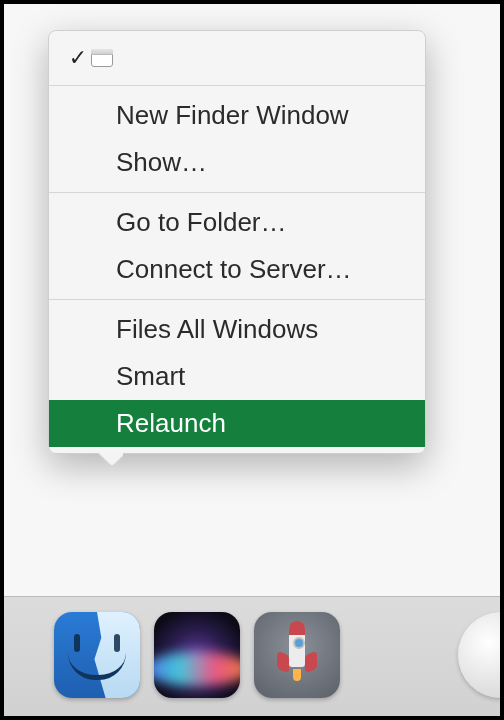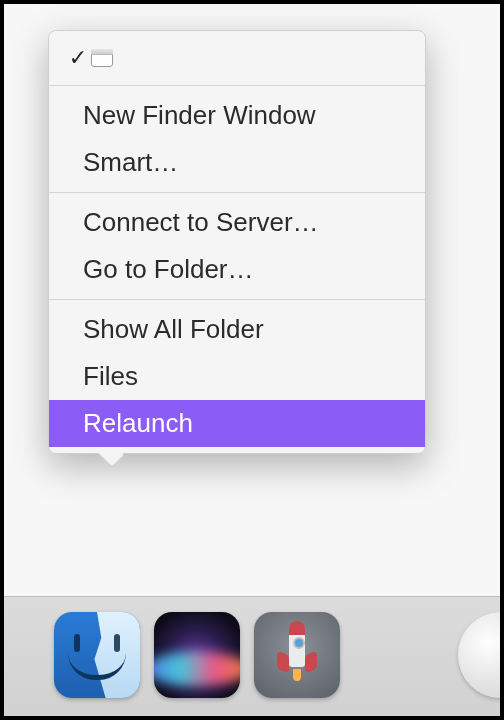--- a/index.html
+++ b/index.html
@@ -28,22 +28,22 @@
 .launch .rocket .fin.l{left:2px;transform:skewY(20deg)}
 .launch .rocket .fin.r{right:2px;transform:skewY(-20deg)}
 .launch .rocket .flame{position:absolute;left:18px;bottom:6px;width:8px;height:12px;background:#ffb44a;border-radius:0 0 6px 6px}
 
 .menu{position:absolute;left:44px;top:26px;width:376px;background:rgba(245,245,245,.98);border:1px solid #cfcfcf;border-radius:8px;box-shadow:0 12px 36px rgba(0,0,0,.28);padding:6px 0}
 .menu .row{display:flex;align-items:center;font-size:26px;color:#2b2b2b;padding:6px 18px 6px 16px;line-height:1.35;white-space:nowrap}
 .menu .row .check{width:26px;text-align:center;font-size:22px;color:#222}
 .menu .row .mini{width:22px;height:18px;margin-right:10px;display:inline-block;position:relative}
 .menu .row .mini::before{content:"";position:absolute;inset:0;border:1px solid #9a9a9a;border-radius:3px;background:#fff}
 .menu .row .mini::after{content:"";position:absolute;left:0;right:0;top:0;height:5px;border-radius:3px 3px 0 0;background:linear-gradient(#e6e6e6,#cfcfcf);border-bottom:1px solid #bbb}
-.menu .row.indent{padding-left:34px}
-.menu .row.sel{background:#8b5cf6;color:#fff}
+.menu .row.indent{padding-left:67px}
+.menu .row.sel{background:#15803d;color:#fff}
 .menu hr{border:none;border-top:1px solid #d6d6d6;margin:6px 0}
 
 .menu .arrow{position:absolute;left:50px;bottom:-12px;width:24px;height:12px;overflow:hidden}
 .menu .arrow::before{content:"";position:absolute;left:2px;top:-12px;width:20px;height:20px;background:rgba(245,245,245,.98);border:1px solid #cfcfcf;transform:rotate(45deg)}
 .edge-icon{position:absolute;right:-44px;bottom:18px;width:86px;height:86px;border-radius:50%;background:radial-gradient(circle at 35% 35%,#fff,#ccc);box-shadow:0 2px 4px rgba(0,0,0,.2)}
 </style>
 </head>
 <body>
 
 <div id="stage">
@@ -51,35 +51,35 @@
   <div class="menu">
     <div class="row">
       <span class="check">✓</span>
       <span class="mini"></span>
     </div>
     <hr>
     <div class="row indent">
       <span>New Finder Window</span>
     </div>
     <div class="row indent">
-      <span>Smart…</span>
+      <span>Show…</span>
     </div>
     <hr>
     <div class="row indent">
-      <span>Connect to Server…</span>
+      <span>Go to Folder…</span>
     </div>
     <div class="row indent">
-      <span>Go to Folder…</span>
+      <span>Connect to Server…</span>
     </div>
     <hr>
     <div class="row indent">
-      <span>Show All Folder</span>
+      <span>Files All Windows</span>
     </div>
     <div class="row indent">
-      <span>Files</span>
+      <span>Smart</span>
     </div>
     <div class="row indent sel">
       <span>Relaunch</span>
     </div>
     <div class="arrow"></div>
   </div>
 
   <div class="dock">
     <div class="dock-icon finder" title="Finder">
       <div class="split"></div>

